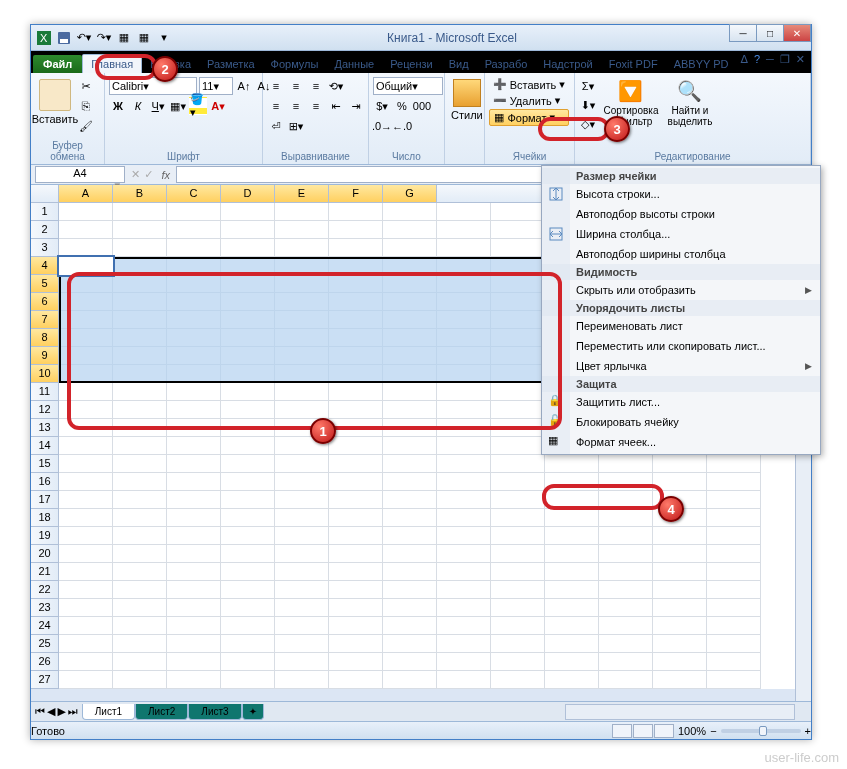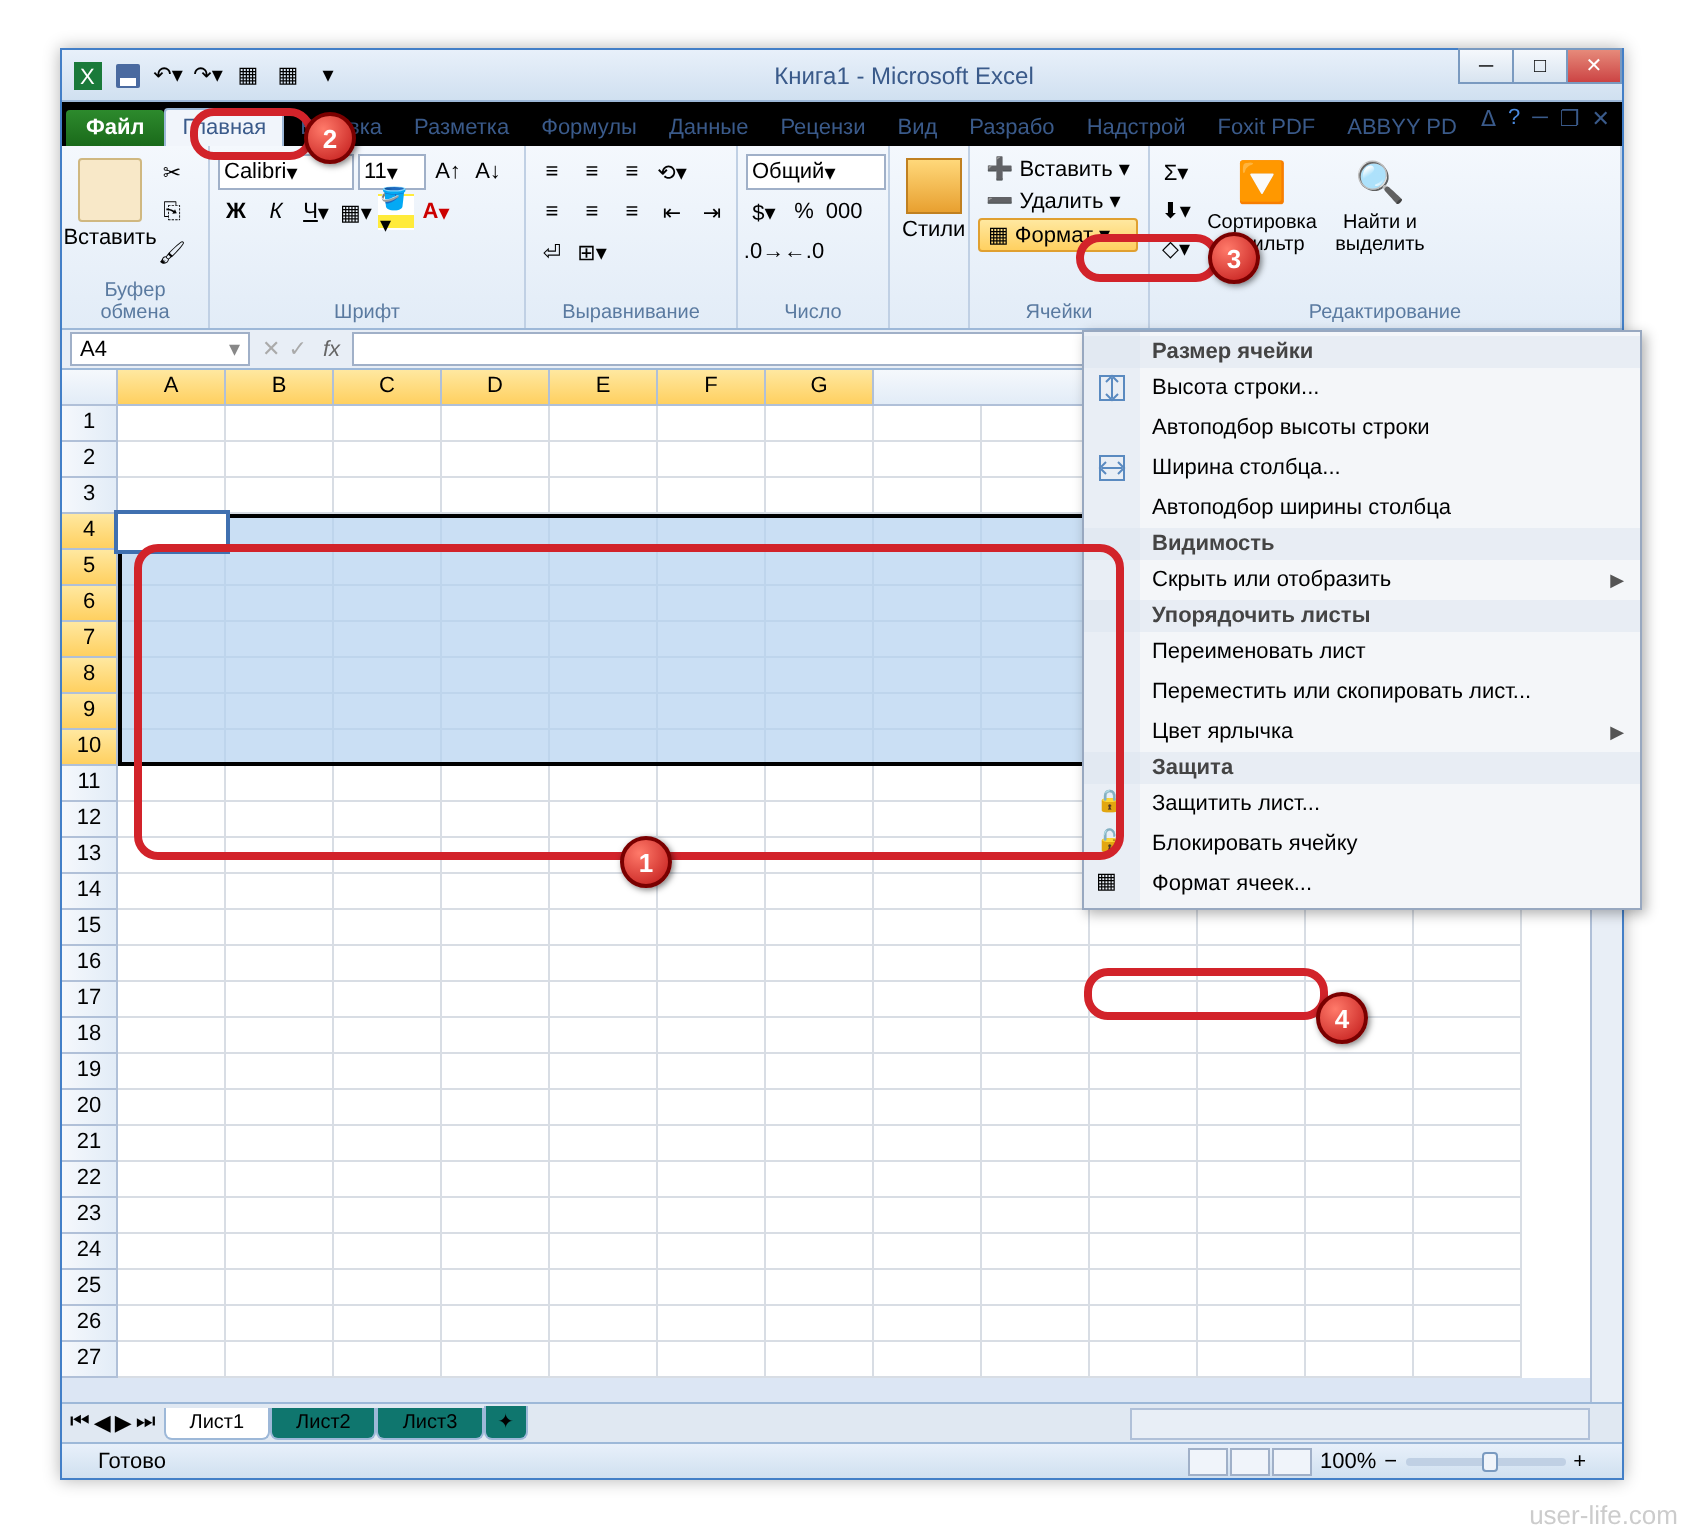--- a/index.html
+++ b/index.html
@@ -28,21 +28,21 @@
 .font-row { display: flex; gap: 2px; align-items: center; }
 .combo { border: 1px solid #a0b0c8; background: #fff; height: 18px; display: flex; align-items: center; padding: 0 2px; }
 .small-icon { width: 18px; height: 18px; display: flex; align-items: center; justify-content: center; border: 1px solid transparent; cursor: pointer; font-size: 11px; }
 .align-controls { display: flex; flex-direction: column; gap: 2px; }
 .cells-controls { display: flex; flex-direction: column; gap: 1px; white-space: nowrap; }
 .cell-btn { display: flex; align-items: center; gap: 3px; padding: 1px 4px; cursor: pointer; }
 .cell-btn.highlighted { background: linear-gradient(#ffe8a0, #ffd060); border: 1px solid #e0a030; border-radius: 2px; }
 .edit-controls { display: flex; gap: 6px; }
 .edit-col { display: flex; flex-direction: column; gap: 1px; }
 .namebox-row { height: 20px; background: #e8eef6; border-bottom: 1px solid #9db8d8; display: flex; align-items: center; }
-.name-box { width: 90px; border: 1px solid #a0b0c8; background: #fff; height: 17px; margin: 0 4px; display: flex; align-items: center; padding: 0 4px; }
+.name-box { width: 90px; border: 1px solid #a0b0c8; background: #fff; height: 17px; margin: 0 4px; display: flex; align-items: center; padding: 0 4px; flex-direction: column; }
 .fx-label { padding: 0 6px; font-style: italic; color: #666; }
 .formula-bar { flex: 1; border: 1px solid #a0b0c8; background: #fff; height: 17px; margin-right: 14px; }
 .sheet-area { position: relative; background: #fff; }
 .col-headers { display: flex; height: 18px; background: linear-gradient(#f5f8fc, #e2ecf7); border-bottom: 1px solid #b0c0d8; }
 .corner { width: 28px; border-right: 1px solid #b0c0d8; }
 .col-h { width: 54px; text-align: center; border-right: 1px solid #b0c0d8; line-height: 17px; cursor: pointer; }
 .col-h.sel { background: linear-gradient(#ffe8a0, #ffd060); }
 .grid-body { display: flex; }
 .row-headers { width: 28px; background: linear-gradient(90deg, #f5f8fc, #e2ecf7); border-right: 1px solid #b0c0d8; }
 .row-h { height: 18px; text-align: center; border-bottom: 1px solid #b0c0d8; line-height: 17px; cursor: pointer; }
@@ -51,21 +51,21 @@
 .cell-row { display: flex; height: 18px; }
 .cell { width: 54px; height: 18px; border-right: 1px solid #d8dde4; border-bottom: 1px solid #d8dde4; }
 .selection { position: absolute; background: rgba(180, 210, 240, 0.7); border: 2px solid #000; pointer-events: none; }
 .active-cell { position: absolute; background: #fff; width: 54px; height: 18px; border: 2px solid #4070b0; z-index: 1; box-sizing: content-box; margin: -2px 0 0 -2px; }
 .sheet-tabs { position: absolute; bottom: 18px; left: 0; right: 0; height: 20px; background: #e0e8f2; border-top: 1px solid #9db8d8; display: flex; align-items: center; }
 .nav-btns { display: flex; padding: 0 4px; gap: 2px; }
 .stab { padding: 2px 12px; background: #fff; border: 1px solid #9db8d8; border-top: none; border-radius: 0 0 4px 4px; font-size: 10px; cursor: pointer; }
 .stab.active { background: #fff; font-weight: normal; }
 .stab.inactive { background: #0f766e; }
 .hscroll { position: absolute; right: 16px; width: 230px; height: 16px; background: #e8eef6; border: 1px solid #b0c0d8; }
-.statusbar { position: absolute; bottom: 0; left: 0; right: 0; height: 18px; background: linear-gradient(#e8f0fa, #d0e0f0); border-top: 1px solid #9db8d8; display: flex; align-items: center; padding: 0 18px; justify-content: space-between; }
+.statusbar { position: absolute; bottom: 0; left: 0; right: 0; height: 18px; background: linear-gradient(#e8f0fa, #d0e0f0); border-top: 1px solid #9db8d8; display: flex; align-items: center; padding: 0 0; justify-content: space-between; }
 .zoom-controls { display: flex; align-items: center; gap: 4px; }
 .view-btns { display: flex; gap: 1px; }
 .view-btn { width: 20px; height: 14px; border: 1px solid #a0b0c8; background: #f0f4fa; cursor: pointer; }
 .zoom-slider { width: 80px; height: 4px; background: #c0d0e4; border-radius: 2px; position: relative; }
 .zoom-thumb { position: absolute; left: 38px; top: -3px; width: 8px; height: 10px; background: #f0f4fa; border: 1px solid #7a9ac0; border-radius: 2px; }
 .dropdown-menu { position: absolute; top: 140px; left: 510px; width: 280px; background: linear-gradient(90deg, #e9eef5 28px, #f4f6f9 28px); border: 1px solid #98a8c0; box-shadow: 2px 2px 6px rgba(0,0,0,0.3); z-index: 100; padding: 2px 0; }
 .menu-section { padding: 2px 8px 2px 34px; font-weight: bold; color: #444; background: rgba(220, 228, 240, 0.5); }
 .menu-item { padding: 4px 8px 4px 34px; cursor: pointer; position: relative; display: flex; justify-content: space-between; align-items: center; }
 .menu-item svg.micon, .menu-item .micon { position: absolute; left: 6px; width: 16px; height: 16px; }
 .menu-arrow { font-size: 9px; color: #555; }
@@ -143,21 +143,21 @@
      <span class="small-icon">⎘</span>
      <span class="small-icon">🖌</span>
     </div>
    </div>
    <div class="rgroup-label">Буфер обмена</div>
   </div>
   <div class="rgroup" style="width:158px">
    <div class="rgroup-body">
             <div class="font-controls">
     <div class="font-row">
-     <div class="combo" style="width:68px"><span>Calibri</span> ▾</div>
+     <div class="combo" style="width:88px"><span>Calibri</span> ▾</div>
      <div class="combo" style="width:34px"><span>11</span> ▾</div>
      <span class="small-icon">A↑</span>
      <span class="small-icon">A↓</span>
     </div>
     <div class="font-row">
      <span class="small-icon">
                   <b>Ж</b>
                 </span>
      <span class="small-icon">
                   <i>К</i>

